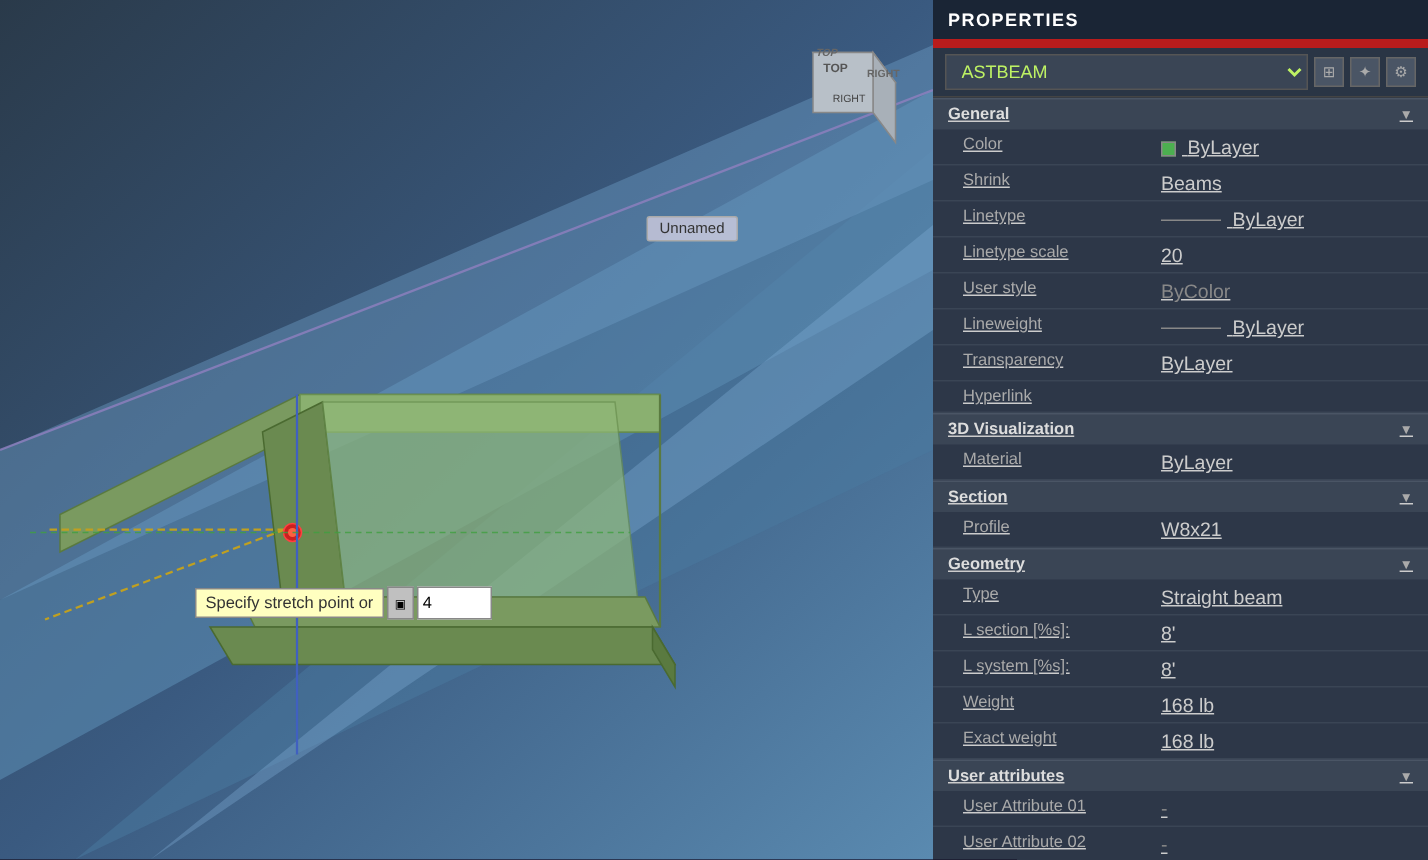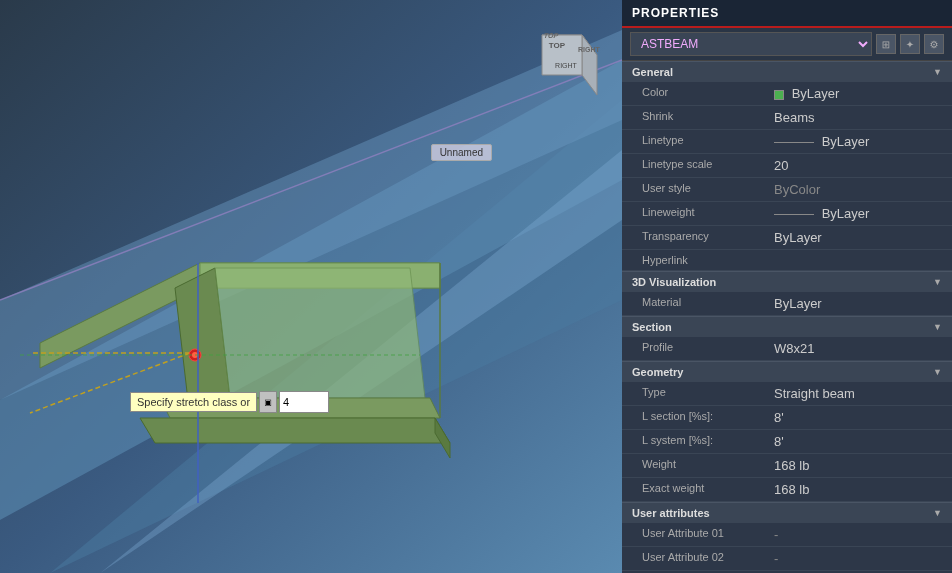--- a/index.html
+++ b/index.html
@@ -111,39 +111,39 @@
       flex-shrink: 0;
     }
 
     .panel-header {
       background: #1a2535;
       padding: 6px 10px;
       font-size: 12px;
       font-weight: bold;
       color: #fff;
       letter-spacing: 1px;
-      border-bottom: 2px solid #b91c1c;
+      border-bottom: 6px solid #b91c1c;
       flex-shrink: 0;
     }
 
     
     .astbeam-row {
       background: #2a3545;
       border-bottom: 1px solid #444;
       padding: 4px 8px;
       display: flex;
       align-items: center;
       gap: 4px;
       flex-shrink: 0;
     }
     .astbeam-select {
       flex: 1;
       background: #3a4555;
       border: 1px solid #555;
-      color: #f0abfc;
+      color: #bef264;
       padding: 2px 6px;
       font-size: 12px;
       height: 24px;
     }
     .astbeam-icon {
       width: 20px; height: 20px;
       background: #4a5565;
       border: 1px solid #666;
       display: flex; align-items: center; justify-content: center;
       font-size: 10px;
@@ -204,20 +204,21 @@
       width: 40px;
       height: 1px;
       background: #888;
       margin-right: 4px;
       vertical-align: middle;
     }
 
     .properties-content {
       overflow-y: auto;
       flex: 1;
+      text-decoration: underline;
     }
     .properties-content::-webkit-scrollbar { width: 6px; }
     .properties-content::-webkit-scrollbar-track { background: #2d3748; }
     .properties-content::-webkit-scrollbar-thumb { background: #555; }
   </style>
 </head>
 <body>
 
 <div id="viewport">
 
@@ -297,21 +298,21 @@
 
     <line x1="178" y1="100" x2="178" y2="340" stroke="#4060c0" stroke-width="1.5"></line>
 
     <line x1="0" y1="192" x2="400" y2="192" stroke="#40a040" stroke-width="1" stroke-dasharray="4,3" opacity="0.8"></line>
 
     <line x1="420" y1="100" x2="420" y2="255" stroke="#5a7a40" stroke-width="1.5"></line>
   </svg>
 
   <div class="stretch-dialog">
     <div class="stretch-label">
-      <span>Specify stretch class or</span>
+      <span>Specify stretch point or</span>
     </div>
     <div class="stretch-icon">▣</div>
     <input class="stretch-input" value="4" type="text" style="">
   </div>
 
 </div>
 
 <div id="properties-panel">
 
   <div class="panel-header">

